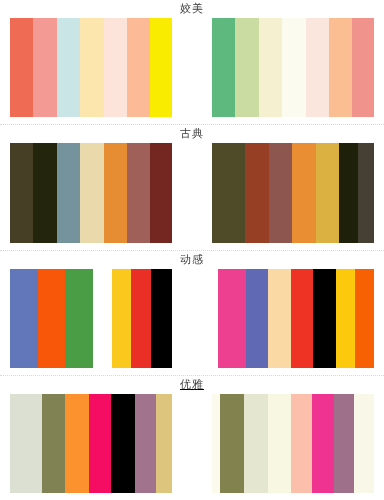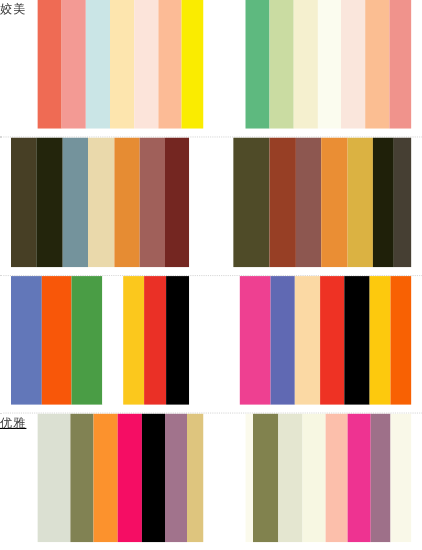--- a/index.html
+++ b/index.html
@@ -17,21 +17,21 @@
     width: 384px;
     height: 500px;
     display: flex;
     flex-direction: column;
     background: #ffffff;
   }
   .palette-row {
     position: relative;
     flex: 1 1 0;
     display: flex;
-    flex-direction: row;
+    flex-direction: column;
     box-sizing: border-box;
     border-bottom: 1px dotted #d8d8d8;
   }
   .palette-row:last-child {
     border-bottom: none;
     text-decoration: underline;
   }
   .row-title {
     flex: 0 0 auto;
     text-align: center;
@@ -99,20 +99,21 @@
           <div class="swatch" title="#cadca2" style="width: 14.5%; background: rgb(202, 220, 162);"></div>
           <div class="swatch" title="#f5f0cf" style="width: 14.5%; background: rgb(245, 240, 207);"></div>
           <div class="swatch" title="#fbfcef" style="width: 14.5%; background: rgb(251, 252, 239);"></div>
           <div class="swatch" title="#fae6dc" style="width: 14.5%; background: rgb(250, 230, 220);"></div>
           <div class="swatch" title="#fbbe92" style="width: 14%; background: rgb(251, 190, 146);"></div>
           <div class="swatch" title="#f0938c" style="width: 13.5%; background: rgb(240, 147, 140);"></div>
         </div>
       </div>
     </div>
     <div class="palette-row">
+      <div class="row-title">古典</div>
       <div class="groups">
         <div class="group" style="width: 44.5%;">
           <div class="swatch" title="#473f25" style="width: 14.5%; background: rgb(71, 63, 37);"></div>
           <div class="swatch" title="#23250c" style="width: 14.5%; background: rgb(35, 37, 12);"></div>
           <div class="swatch" title="#74939c" style="width: 14.5%; background: rgb(116, 147, 156);"></div>
           <div class="swatch" title="#ead9ab" style="width: 14.5%; background: rgb(234, 217, 171);"></div>
           <div class="swatch" title="#e68c33" style="width: 14.5%; background: rgb(230, 140, 51);"></div>
           <div class="swatch" title="#a0605a" style="width: 14%; background: rgb(160, 96, 90);"></div>
           <div class="swatch" title="#742621" style="width: 13.5%; background: rgb(116, 38, 33);"></div>
         </div>
@@ -122,20 +123,21 @@
           <div class="swatch" title="#973f25" style="width: 14.5%; background: rgb(151, 63, 37);"></div>
           <div class="swatch" title="#8d5750" style="width: 14.5%; background: rgb(141, 87, 80);"></div>
           <div class="swatch" title="#ea8e34" style="width: 14.5%; background: rgb(234, 142, 52);"></div>
           <div class="swatch" title="#dbb242" style="width: 14.5%; background: rgb(219, 178, 66);"></div>
           <div class="swatch" title="#1f2009" style="width: 11.5%; background: rgb(31, 32, 9);"></div>
           <div class="swatch" title="#463f33" style="width: 10%; background: rgb(70, 63, 51);"></div>
         </div>
       </div>
     </div>
     <div class="palette-row">
+      <div class="row-title">动感</div>
       <div class="groups">
         <div class="group" style="width: 44.5%;">
           <div class="swatch" title="#6277b9" style="width: 19.5%; background: rgb(98, 119, 185);"></div>
           <div class="swatch" title="#f85709" style="width: 19.5%; background: rgb(248, 87, 9);"></div>
           <div class="swatch" title="#4a9d45" style="width: 19.5%; background: rgb(74, 157, 69);"></div>
           <div class="swatch" title="#ffffff" style="width: 13%; background: rgb(255, 255, 255);"></div>
           <div class="swatch" title="#fbc81d" style="width: 14%; background: rgb(251, 200, 29);"></div>
           <div class="swatch" title="#ea3026" style="width: 14%; background: rgb(234, 48, 38);"></div>
           <div class="swatch" title="#000000" style="width: 14.5%; background: rgb(0, 0, 0);"></div>
         </div>

